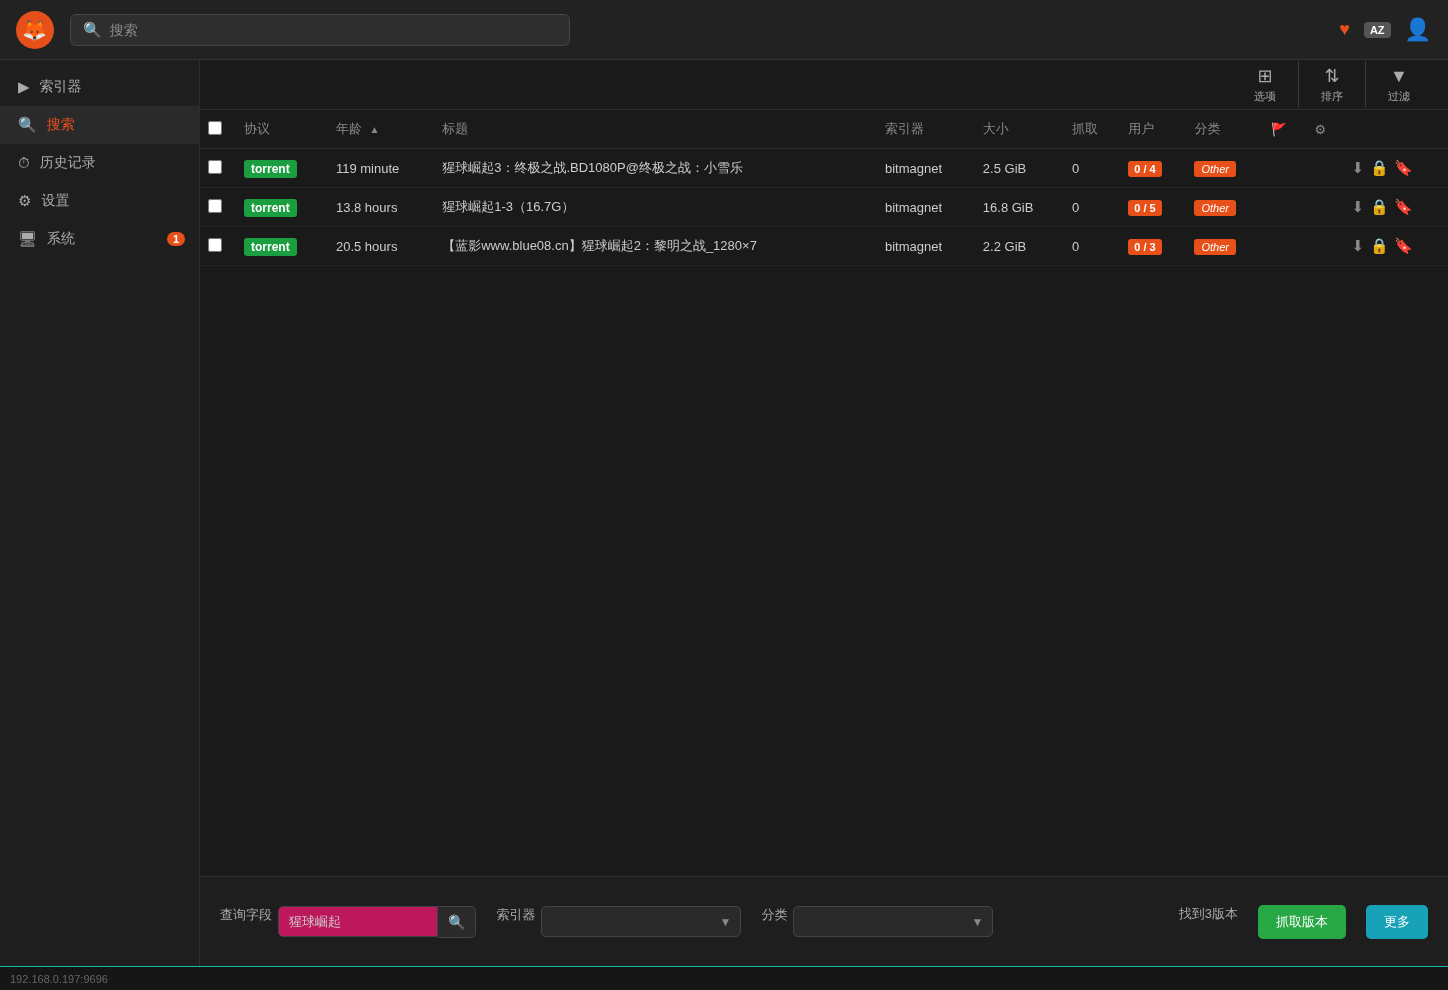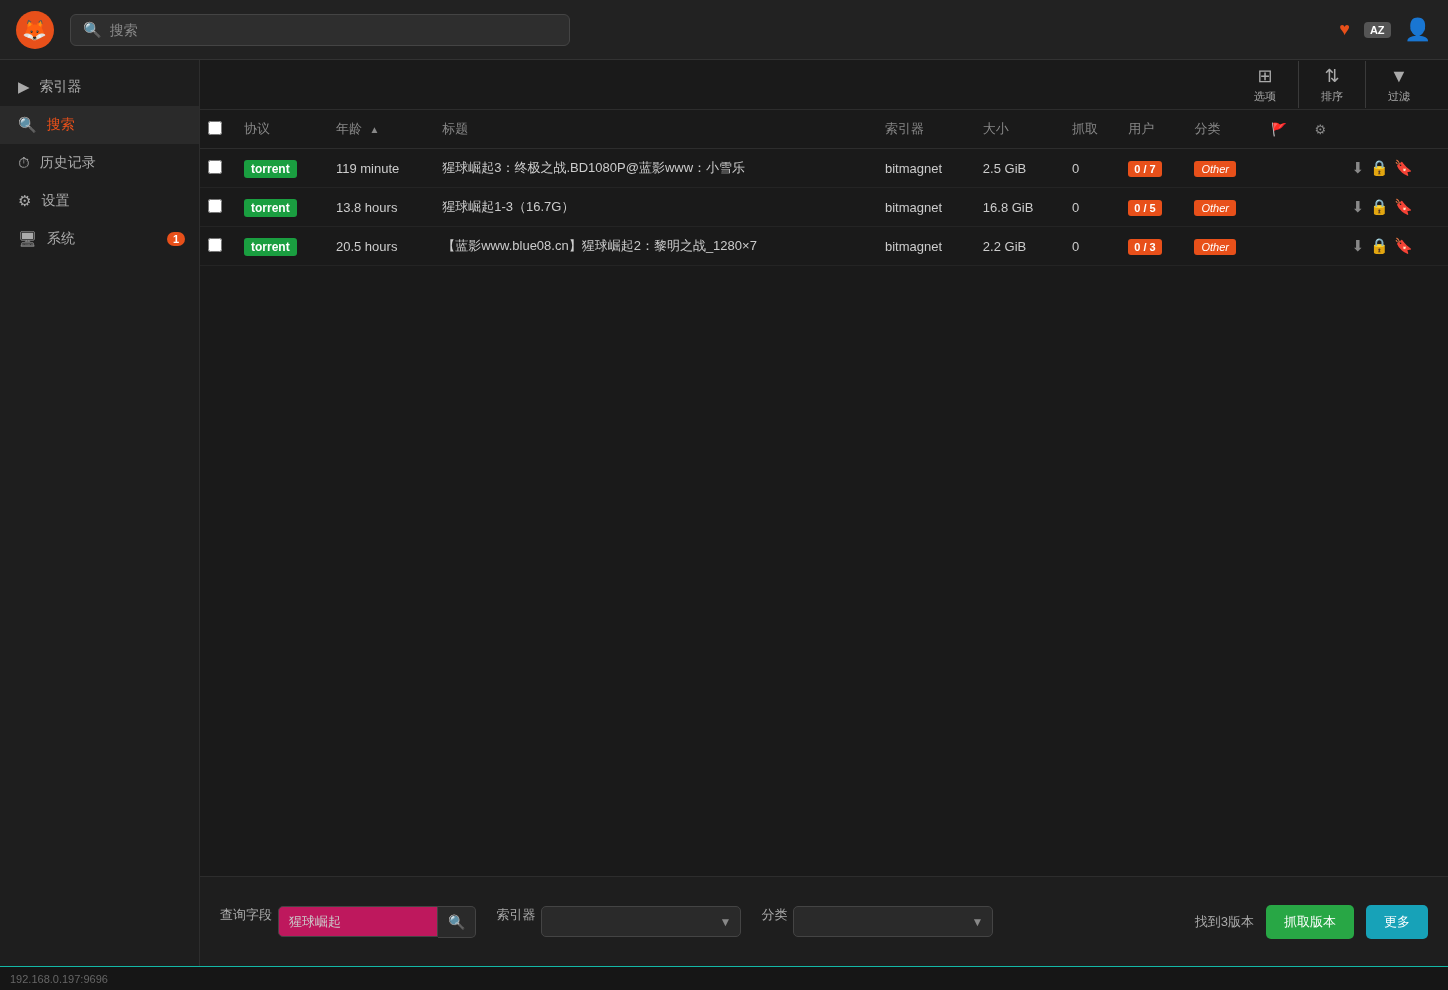--- a/index.html
+++ b/index.html
@@ -300,22 +300,22 @@
       right: 10px;
       top: 50%;
       transform: translateY(-50%);
       color: #888;
       pointer-events: none;
       font-size: 12px;
     }
     .bottom-right {
       margin-left: auto;
       display: flex;
-      align-items: center;
-      gap: 12px;
+      align-items: flex-start;
+      gap: 20px;
     }
     .found-text {
       color: #aaa;
       font-size: 13px;
       white-space: nowrap;
     }
     .btn-capture {
       background: #28a745;
       color: #fff;
       border: none;
@@ -444,26 +444,26 @@
         <tbody id="table-body">
 
         <tr>
       <td class="checkbox-col">
         <input type="checkbox" style="">
       </td>
       <td>
         <span class="torrent-badge">torrent</span>
       </td>
       <td>119 minute</td>
-      <td class="title-col" title="猩球崛起3：终极之战.BD1080P@微信公众号：小雪乐">猩球崛起3：终极之战.BD1080P@蓝影www：小雪乐</td>
+      <td class="title-col" title="猩球崛起3：终极之战.BD1080P@微信公众号：小雪乐">猩球崛起3：终极之战.BD1080P@终极之战：小雪乐</td>
       <td>bitmagnet</td>
       <td>2.5 GiB</td>
       <td>0</td>
       <td>
-        <span class="user-badge" style="background:#e8501a">0 / 7</span>
+        <span class="user-badge" style="background:#e8501a">0 / 4</span>
       </td>
       <td>
         <span class="other-badge" style="background:#e8501a">Other</span>
       </td>
       <td></td>
       <td></td>
       <td>
         <div class="row-actions">
           <span class="row-action-btn" title="Download">⬇</span>
           <span class="row-action-btn" title="Lock">🔒</span>

